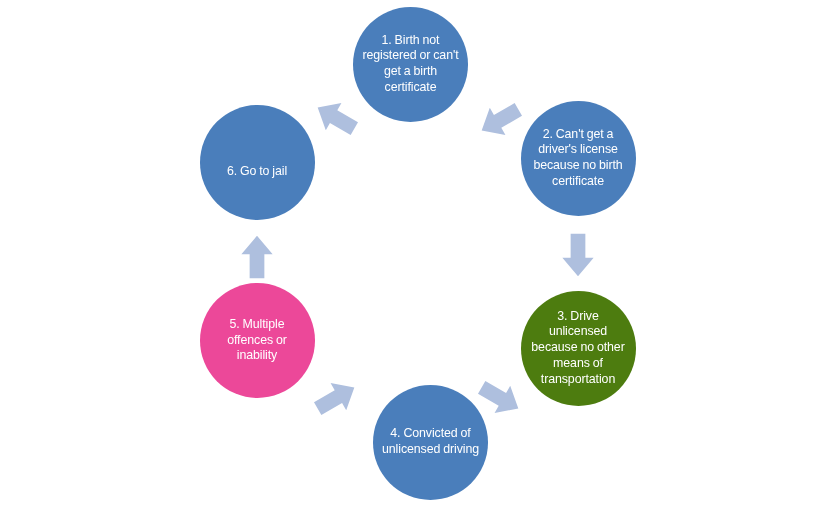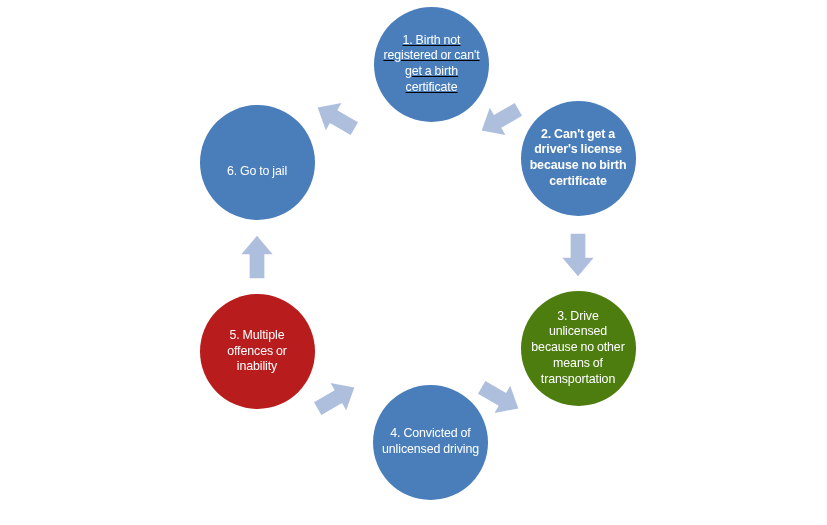--- a/index.html
+++ b/index.html
@@ -79,32 +79,32 @@
     <svg viewBox="0 0 100 100" aria-hidden="true">
       <polygon points="50,96 16,56 34,56 34,4 66,4 66,56 84,56" fill="#AEBFDE"></polygon>
     </svg>
   </div>
   <div class="cycle-arrow" style="left: 313px; top: 95px; transform: rotate(120deg);">
     <svg viewBox="0 0 100 100" aria-hidden="true">
       <polygon points="50,96 16,56 34,56 34,4 66,4 66,56 84,56" fill="#AEBFDE"></polygon>
     </svg>
   </div>
 
-  <div class="cycle-node" style="width: 115px; height: 115px; left: 374px; top: 6.5px; background: rgb(74, 126, 187); text-decoration: underline;">
+  <div class="cycle-node" style="width: 115px; height: 115px; left: 353px; top: 6.5px; background: rgb(74, 126, 187);">
     <span class="cycle-node-label" style="color: rgb(255, 255, 255);">1. Birth not registered or can't get a birth certificate</span>
   </div>
-  <div class="cycle-node" style="width: 115px; height: 115px; left: 520.5px; top: 100.5px; background: rgb(74, 126, 187); font-weight: bold;">
+  <div class="cycle-node" style="width: 115px; height: 115px; left: 520.5px; top: 100.5px; background: rgb(74, 126, 187);">
     <span class="cycle-node-label" style="color: rgb(255, 255, 255);">2. Can't get a driver's license because no birth certificate</span>
   </div>
   <div class="cycle-node" style="width: 115px; height: 115px; left: 520.5px; top: 290.5px; background: #4d7c0f;">
     <span class="cycle-node-label" style="color: rgb(255, 255, 255);">3. Drive unlicensed because no other means of transportation</span>
   </div>
   <div class="cycle-node" style="width: 115px; height: 115px; left: 373px; top: 384.5px; background: rgb(74, 126, 187);">
     <span class="cycle-node-label" style="color: rgb(255, 255, 255);">4. Convicted of unlicensed driving</span>
   </div>
-  <div class="cycle-node" style="width: 115px; height: 115px; left: 199.5px; top: 294px; background: #b91c1c;">
+  <div class="cycle-node" style="width: 115px; height: 115px; left: 199.5px; top: 283px; background: #ec4899;">
     <span class="cycle-node-label" style="color: rgb(255, 255, 255);">5. Multiple offences or inability</span>
   </div>
   <div class="cycle-node" style="width: 115px; height: 115px; left: 199.5px; top: 104.5px; background: rgb(74, 126, 187);">
     <span class="cycle-node-label" style="color: rgb(255, 255, 255); margin-top: 20px;">6. Go to jail</span>
   </div>
 
 </div>
 
 </body></html>

